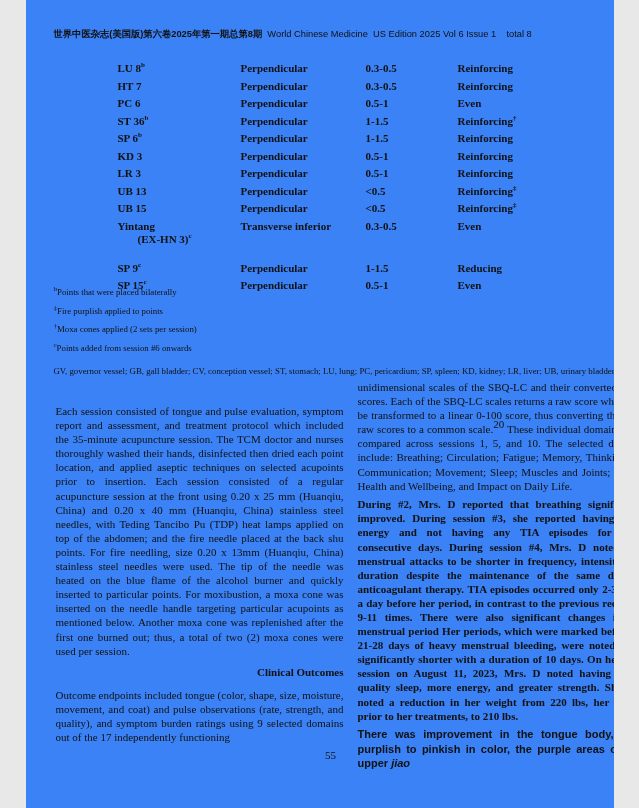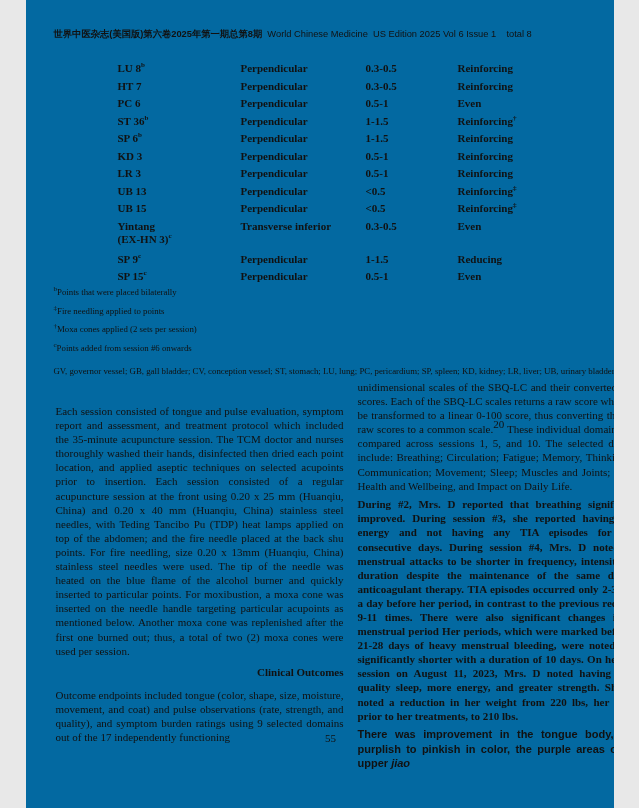--- a/index.html
+++ b/index.html
@@ -1,19 +1,19 @@
 <!DOCTYPE html>
 <html><head>
 <meta charset="utf-8">
 <style>
   html,body{margin:0;padding:0;background:#e8e8e8;}
   .page{
     position:relative;
     width:588px;height:808px;
-    background:#0369a1;
+    background:#3b82f6;
     font-family:"Liberation Serif",serif;
     color:#111;
     overflow:hidden;
     margin:0 auto;
   }
   
   .hdr{
     position:absolute;left:28px;top:28px;right:10px;
     font-size:9.3px;line-height:12px;white-space:pre;
     font-family:"Liberation Sans",sans-serif;
@@ -24,22 +24,22 @@
   .acu-table{
     position:absolute;left:92px;top:62px;width:520px;
     font-weight:bold;font-size:11px;
   }
   .acu-row{
     display:grid;
     grid-template-columns:123px 125px 92px auto;
     line-height:13px;
     margin-bottom:4.5px;
   }
-  .acu-row.gap{margin-top:8px;}
-  .acu-row .pline2{line-height:12px;}
+  .acu-row.gap{margin-top:17px;}
+  .acu-row .pline2{line-height:12px;margin-left:20px;}
   sup{font-size:7px;line-height:0;vertical-align:super;}
   
   .fnotes{
     position:absolute;left:28px;top:287px;width:592px;
     font-size:8.8px;line-height:11px;
   }
   .fnote{margin-bottom:7.6px;}
   .abbrev{margin-top:12px;}
   
   .columns{
@@ -56,21 +56,21 @@
   .para.bold{font-weight:bold;line-height:14.1px;}
   .para.boldsans{
     font-family:"Liberation Sans",sans-serif;
     font-weight:bold;font-size:11px;line-height:14.6px;
     margin-top:1px;
   }
   .para.heading{font-weight:bold;text-align:right;margin:7px 0 9px 0;}
   .para sup{font-size:11px;}
   
   .pageno{
-    position:absolute;left:0;top:732px;width:610px;
+    position:absolute;left:0;top:749px;width:610px;
     text-align:center;font-size:11px;
   }
 </style>
 </head>
 <body>
 
 <div class="page">
 
   <div class="hdr"><span class="cn">世界中医杂志(美国版)第六卷2025年第一期总第8期</span><span class="en">  </span><span class="en">World Chinese Medicine  US Edition 2025 Vol 6 Issue 1    total 8</span></div>
 
@@ -145,21 +145,21 @@
         <div class="cell"><span>SP 15</span><sup>c</sup></div>
         <div class="cell">Perpendicular</div>
         <div class="cell">0.5-1</div>
         <div class="cell"><span>Even</span></div>
       </div>
     </div>
 
   <div class="fnotes">
     <div id="fnote-list">
         <div class="fnote"><sup>b</sup><span>Points that were placed bilaterally</span></div>
-        <div class="fnote"><sup>‡</sup><span>Fire needling applied to points</span></div>
+        <div class="fnote"><sup>‡</sup><span>Fire purplish applied to points</span></div>
         <div class="fnote"><sup>†</sup><span>Moxa cones applied (2 sets per session)</span></div>
         <div class="fnote"><sup>c</sup><span>Points added from session #6 onwards</span></div>
       </div>
     <div class="fnote abbrev">GV, governor vessel; GB, gall bladder; CV, conception vessel; ST, stomach; LU, lung; PC, pericardium; SP, spleen; KD, kidney; LR, liver; UB, urinary bladder</div>
   </div>
 
   <div class="columns">
     <div class="col left">
         <div class="para body"><span>Each session consisted of tongue and pulse evaluation, symptom report and assessment, and treatment protocol which included the 35-minute acupuncture session. The TCM doctor and nurses thoroughly washed their hands, disinfected then dried each point location, and applied aseptic techniques on selected acupoints prior to insertion. Each session consisted of a regular acupuncture session at the front using 0.20 x 25 mm (Huanqiu, China) and 0.20 x 40 mm (Huanqiu, China) stainless steel needles, with Teding Tancibo Pu (TDP) heat lamps applied on top of the abdomen; and the fire needle placed at the back shu points. For fire needling, size 0.20 x 13mm (Huanqiu, China) stainless steel needles were used. The tip of the needle was heated on the blue flame of the alcohol burner and quickly inserted to particular points. For moxibustion, a moxa cone was inserted on the needle handle targeting particular acupoints as mentioned below. Another moxa cone was replenished after the first one burned out; thus, a total of two (2) moxa cones were used per session.</span></div>
         <div class="para heading"><span>Clinical Outcomes</span></div>

